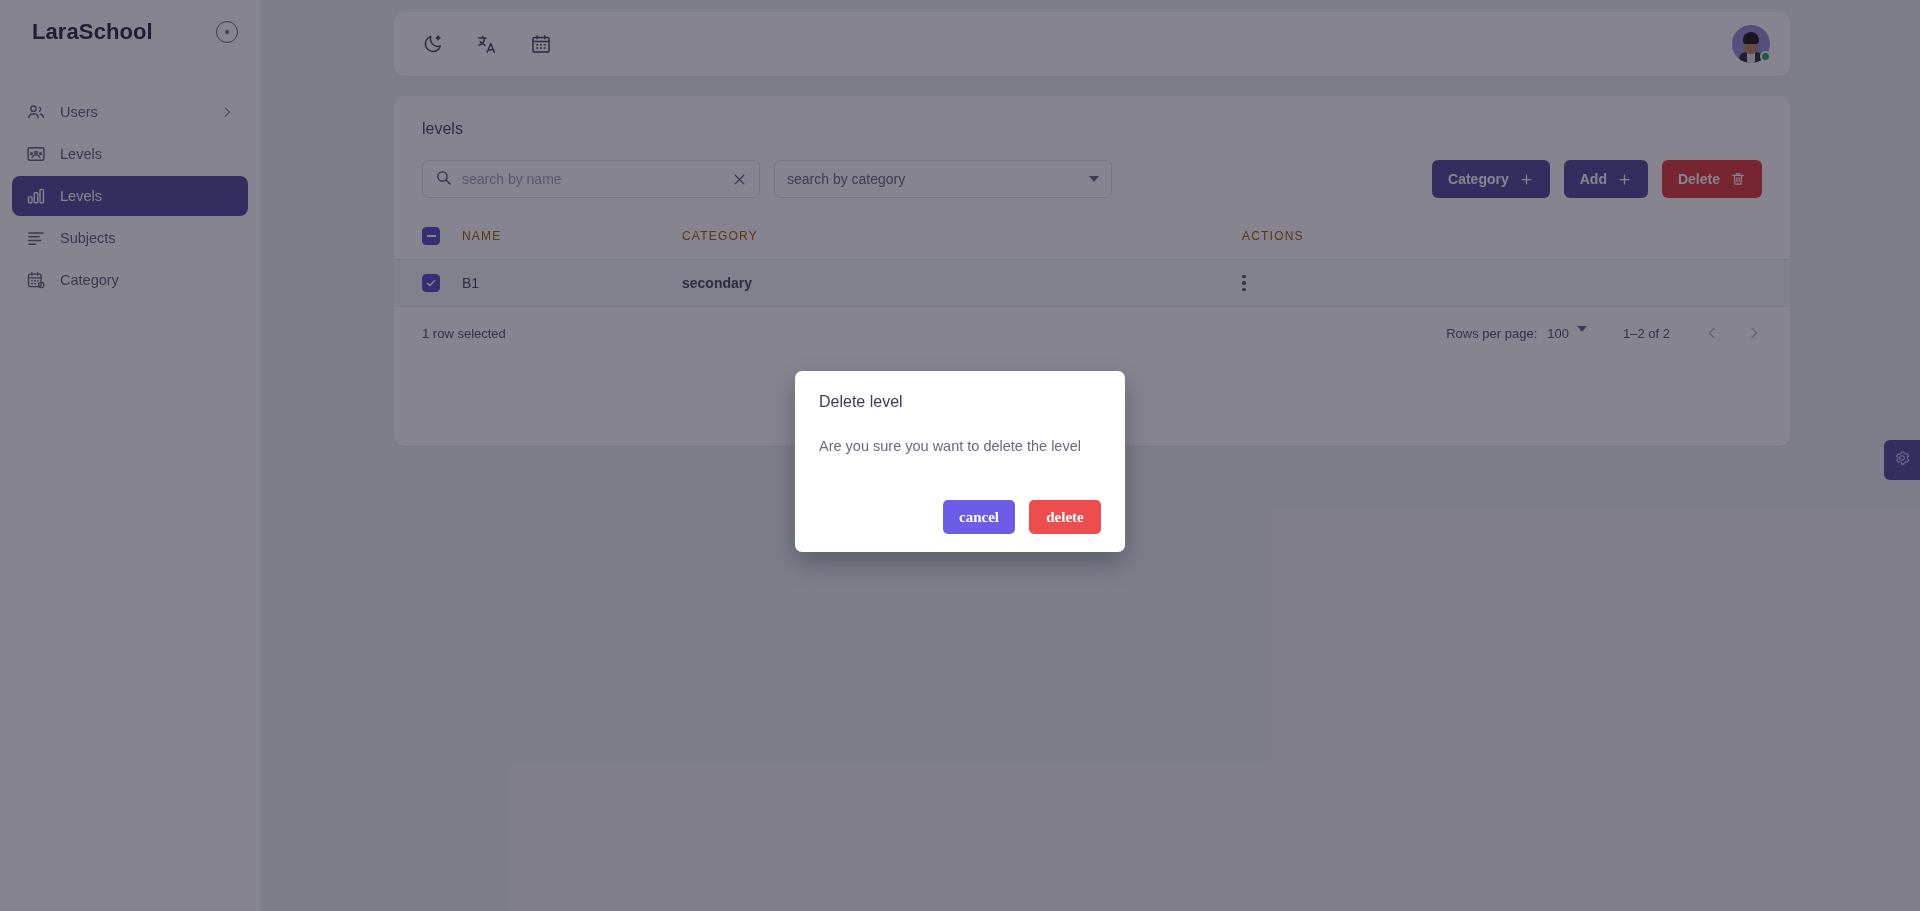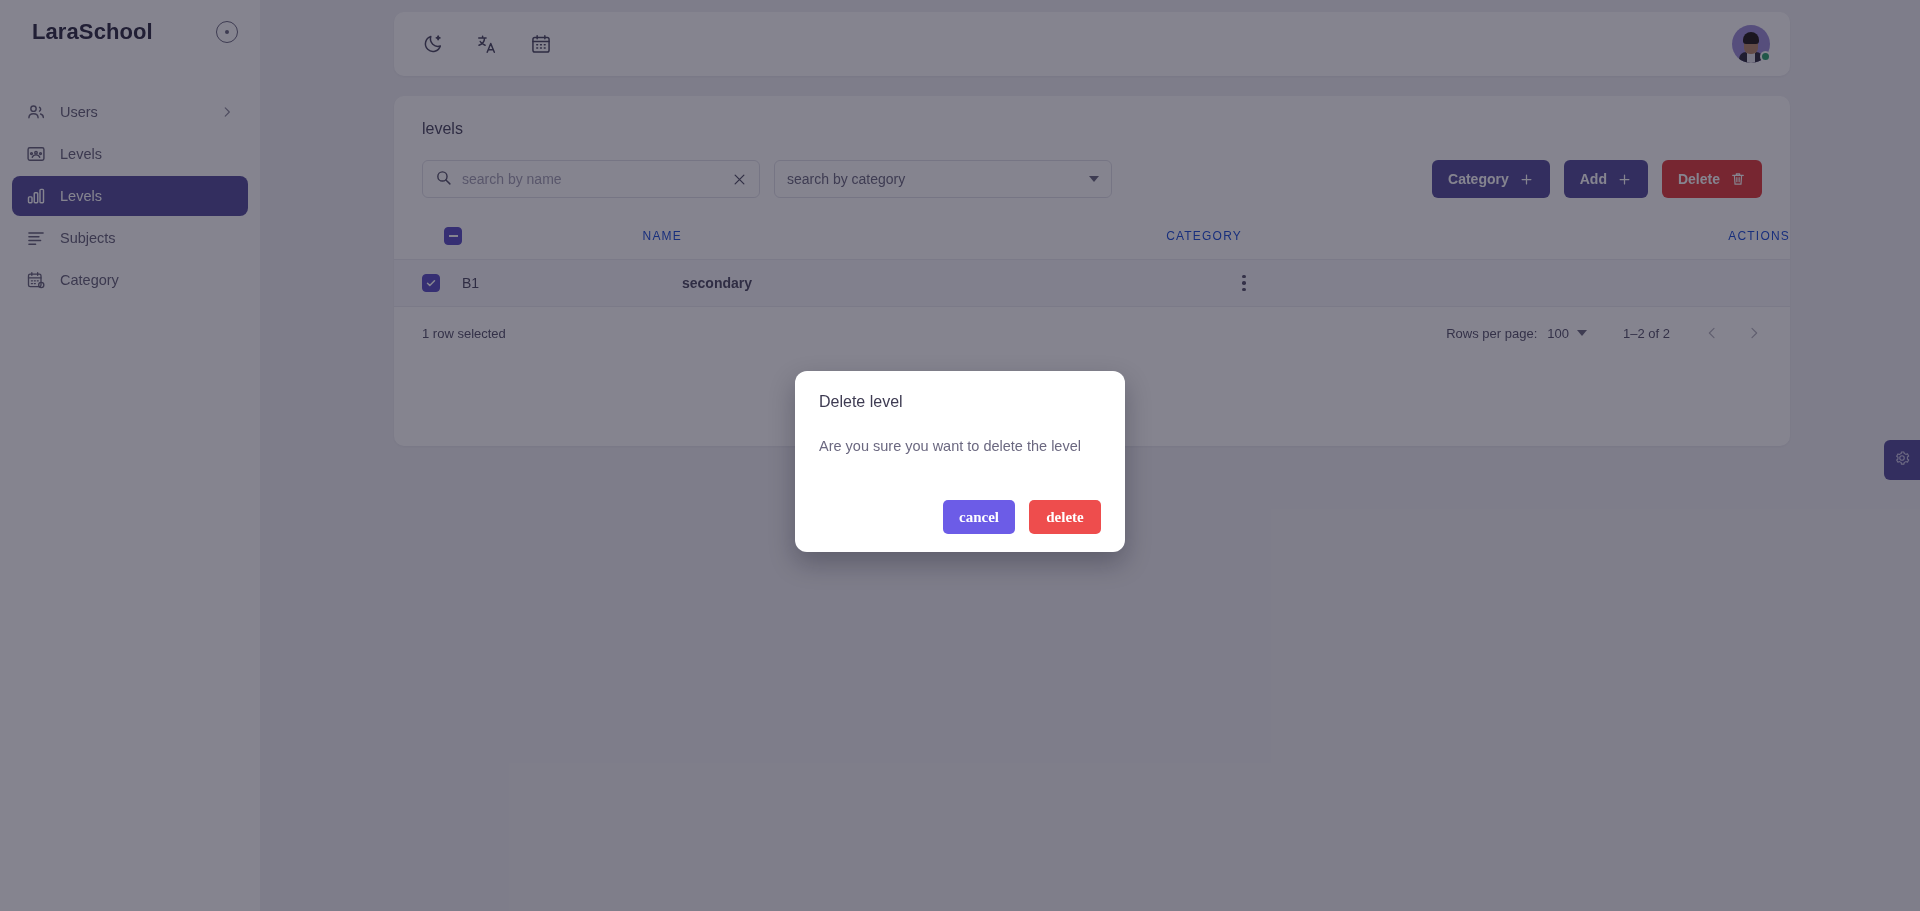--- a/index.html
+++ b/index.html
@@ -177,23 +177,23 @@
     cursor: pointer; border: none;
     font-family: "Liberation Sans", sans-serif;
   }
   .btn-purple { background: #554d9b; }
   .btn-red    { background: #e23b3b; }
   .btn svg { display: block; }
 
   
   table.data { width: 100%; border-collapse: collapse; margin-top: 20px; }
   table.data th {
-    text-align: right;
+    text-align: left;
     font-size: 12px; font-weight: normal; letter-spacing: 1.2px;
-    color: #1d4ed8; text-transform: uppercase;
+    color: #a16207; text-transform: uppercase;
     padding: 8px 0 14px 0;
     border-bottom: 1px solid #ebebf0;
   }
   table.data td {
     font-size: 14px; color: #4d4a62;
     padding: 14px 0;
     border-bottom: 1px solid #ebebf0;
   }
   .col-check { width: 68px; padding-left: 28px !important; }
   .col-name  { width: 220px; }
@@ -211,21 +211,21 @@
   .kebab { display: flex; flex-direction: column; gap: 3px; cursor: pointer; width: 4px;}
   .kebab i { width: 3.5px; height: 3.5px; border-radius: 50%; background: #56536c; display: block; }
 
   .table-footer {
     display: flex; align-items: center;
     height: 52px; padding: 0 28px;
     font-size: 13px; color: #56536c;
   }
   .table-footer .grow { flex: 1 1 auto; }
   .rpp { display: flex; align-items: center; gap: 10px; }
-  .rpp .val { display: flex; align-items: center; gap: 8px; cursor: pointer; }
+  .rpp .val { display: flex; align-items: flex-start; gap: 8px; cursor: pointer; }
   .range { margin-left: 36px; }
   .pager { display: flex; align-items: center; gap: 26px; margin-left: 34px; }
   .pager span { cursor: pointer; color: #56536c; display: flex; }
   .pager span.disabled { opacity: .45; }
 
   
   .settings-tab {
     position: absolute; right: 0; top: 440px;
     width: 36px; height: 40px;
     background: #554d9b;
@@ -248,21 +248,21 @@
   
   #backdrop {
     position: absolute; left: 0; top: 0;
     width: 1920px; height: 911px;
     background: rgba(22,20,40,.52);
     z-index: 50;
   }
   #modal {
     position: absolute; left: 795px; top: 371px;
     width: 330px; height: 181px;
-    background: #ffffff; border-radius: 12px;
+    background: #ffffff; border-radius: 7px;
     box-shadow: 0 11px 26px rgba(10,10,30,.28);
     z-index: 60;
     padding: 22px 24px 18px 24px;
     display: flex; flex-direction: column;
   }
   #modal .m-title { font-size: 16px; color: #3e3b52; }
   #modal .m-body  { font-size: 14.5px; color: #6b6880; margin-top: 27px; }
   #modal .m-actions {
     margin-top: auto;
     display: flex; justify-content: flex-end; gap: 14px;

